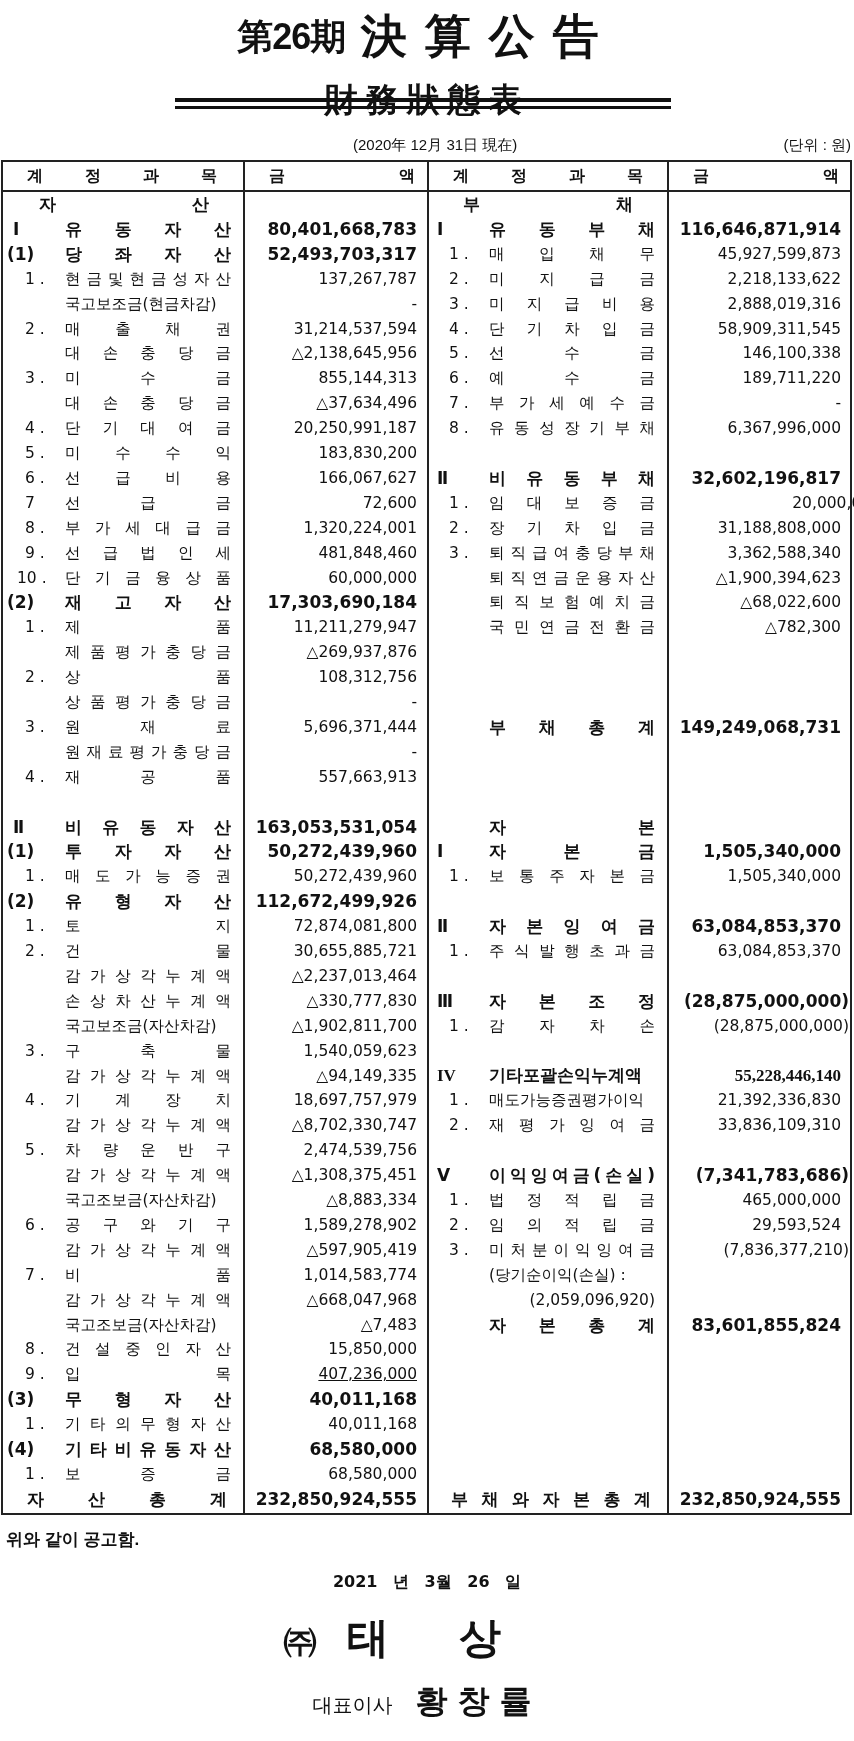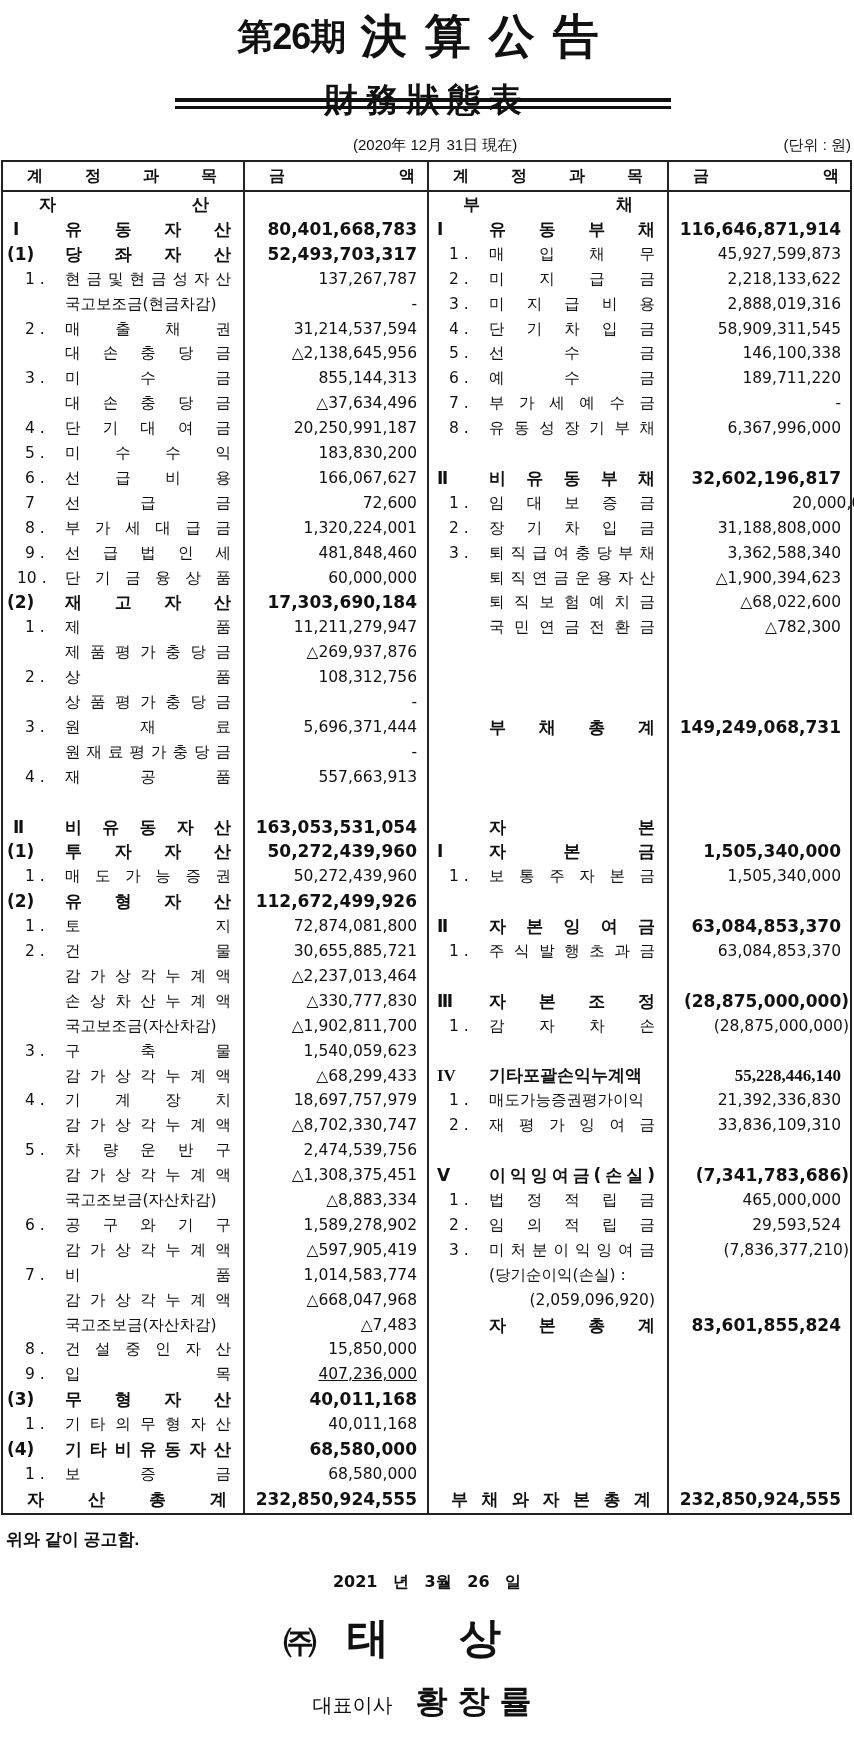--- a/index.html
+++ b/index.html
@@ -429,21 +429,21 @@
         <span class="num" style="left: 10px;"></span>
         <span class="lbl" style="left: 62px; width: 166px;">
           <span>감</span>
           <span>가</span>
           <span>상</span>
           <span>각</span>
           <span>누</span>
           <span>계</span>
           <span>액</span>
         </span>
-        <span class="amt" style="left: 242px; width: 172px;">△68,299,433</span>
+        <span class="amt" style="left: 242px; width: 172px;">△94,149,335</span>
       </div>
       <div class="row" style="top: 926.4px; left: 0px; width: 424px;">
         <span class="num" style="left: 22px;">4 .</span>
         <span class="lbl" style="left: 62px; width: 166px;">
           <span>기</span>
           <span>계</span>
           <span>장</span>
           <span>치</span>
         </span>
         <span class="amt" style="left: 242px; width: 172px;">18,697,757,979</span>

